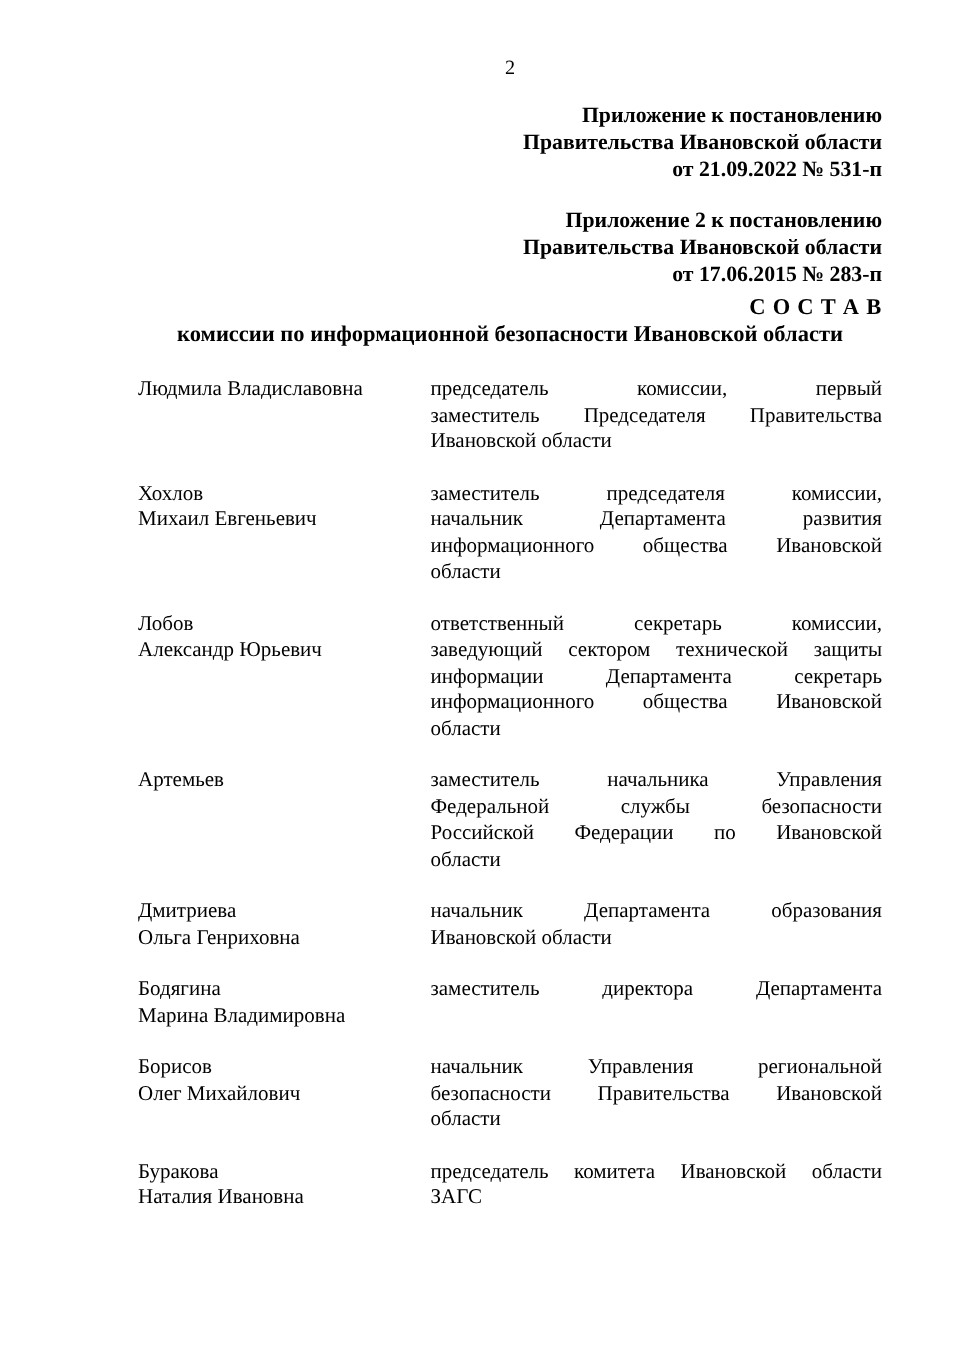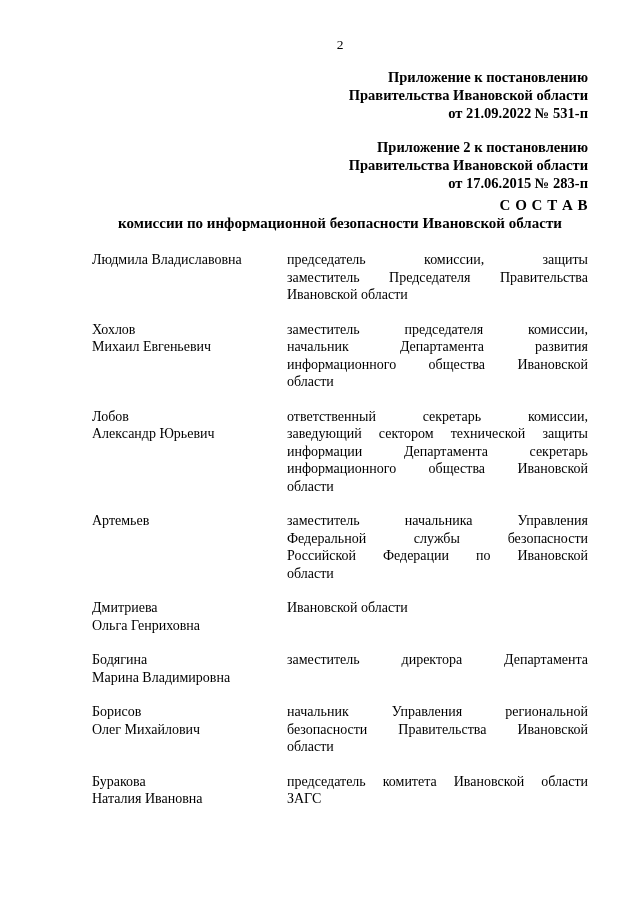--- a/index.html
+++ b/index.html
@@ -92,21 +92,21 @@
 
   <div class="doc-title">С О С Т А В</div>
   <div class="doc-subtitle">комиссии по информационной безопасности Ивановской области</div>
 
   <div>
       <div class="member-row">
         <div class="member-name">
           <div class="name-line">Людмила Владиславовна</div>
         </div>
         <div class="member-role">
-          <div class="role-line">председатель комиссии, защиты</div>
+          <div class="role-line">председатель комиссии, первый</div>
           <div class="role-line">заместитель Председателя Правительства</div>
           <div class="role-line last">Ивановской области</div>
         </div>
       </div>
       <div class="member-row">
         <div class="member-name">
           <div class="name-line">Хохлов</div>
           <div class="name-line">Михаил Евгеньевич</div>
         </div>
         <div class="member-role">
@@ -139,20 +139,21 @@
           <div class="role-line">Российской Федерации по Ивановской</div>
           <div class="role-line last">области</div>
         </div>
       </div>
       <div class="member-row">
         <div class="member-name">
           <div class="name-line">Дмитриева</div>
           <div class="name-line">Ольга Генриховна</div>
         </div>
         <div class="member-role">
+          <div class="role-line">начальник Департамента образования</div>
           <div class="role-line last">Ивановской области</div>
         </div>
       </div>
       <div class="member-row">
         <div class="member-name">
           <div class="name-line">Бодягина</div>
           <div class="name-line">Марина Владимировна</div>
         </div>
         <div class="member-role">
           <div class="role-line">заместитель директора Департамента</div>

